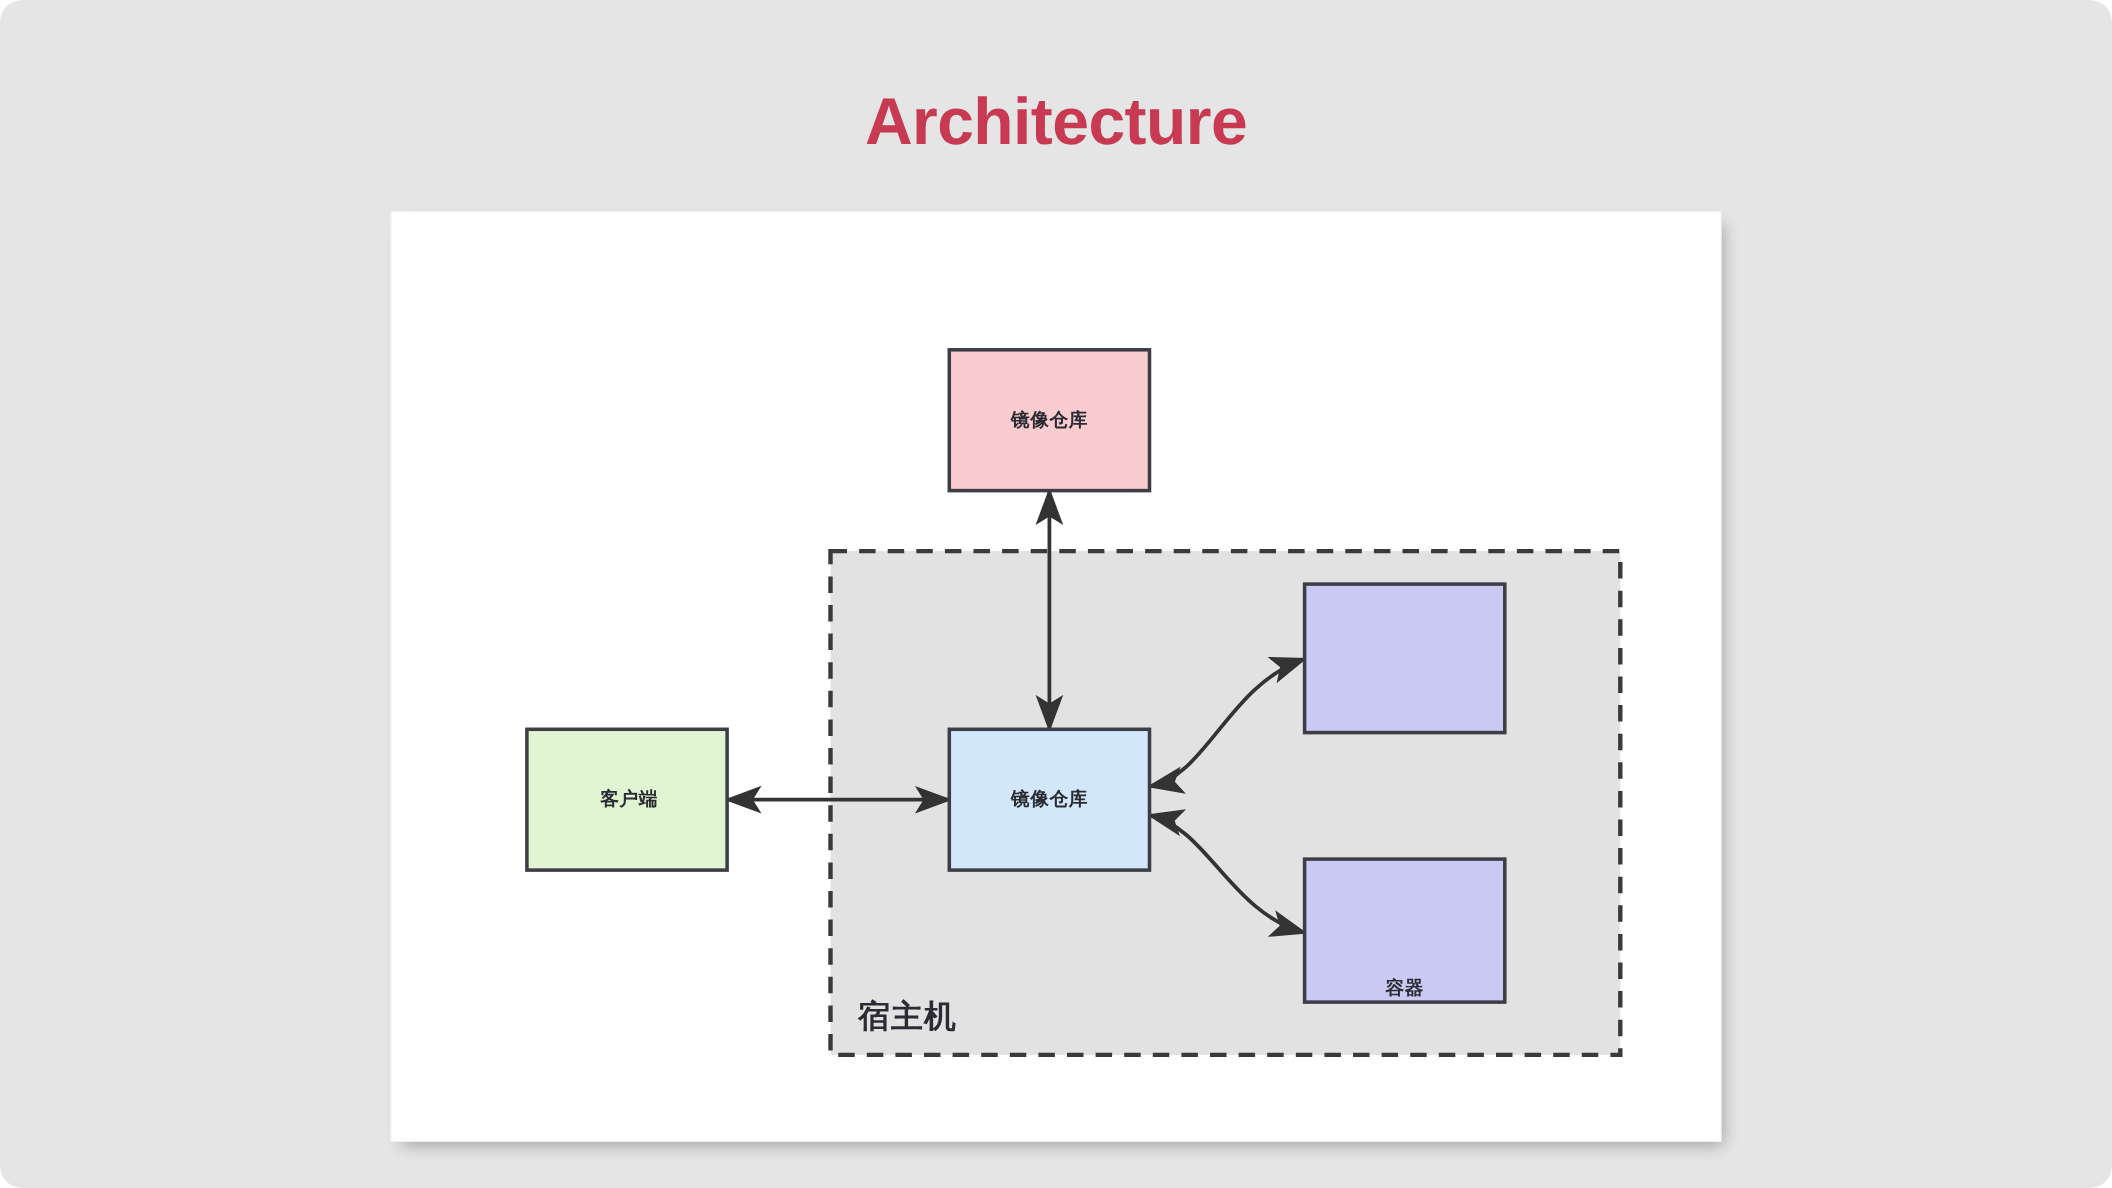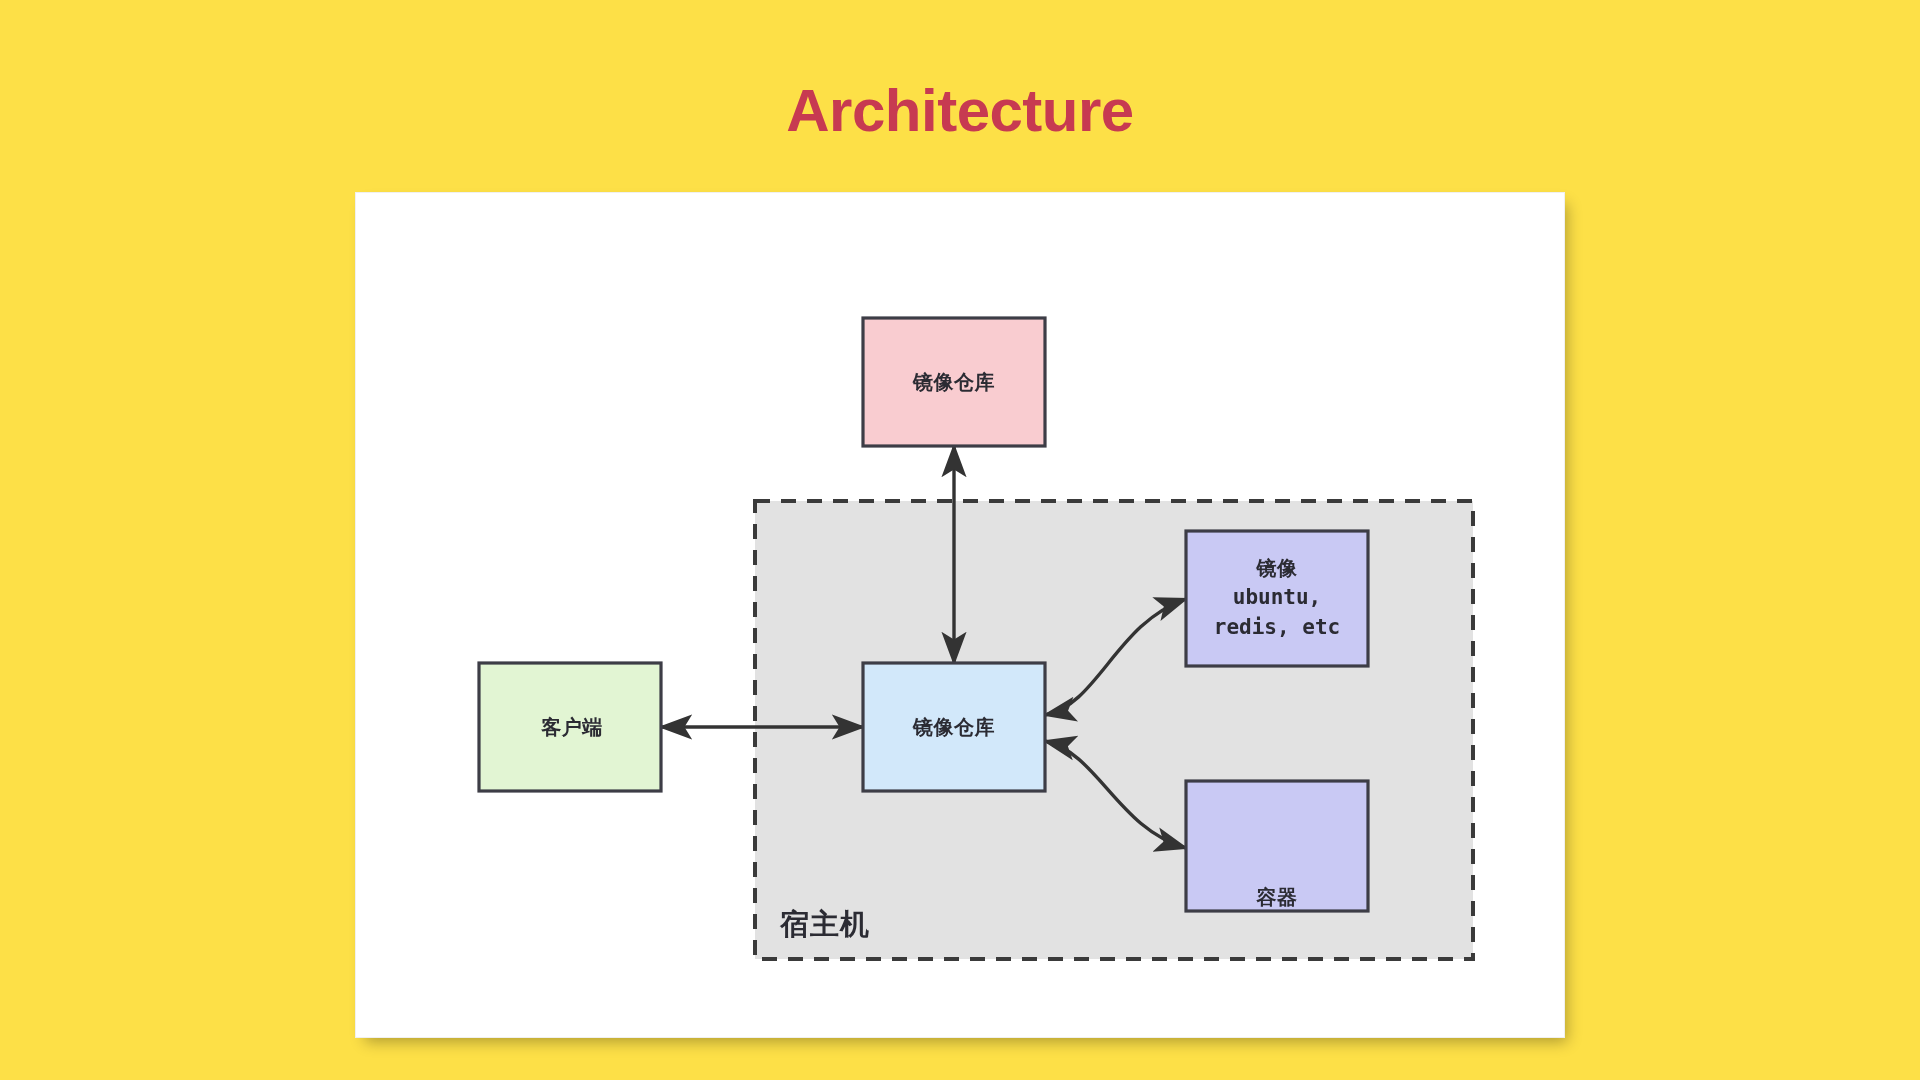--- a/index.html
+++ b/index.html
@@ -10,21 +10,22 @@
     height: 1080px;
     overflow: hidden;
     background: #ffffff;
     font-family: "Liberation Sans", "DejaVu Sans", sans-serif;
   }
 
   #stage {
     position: relative;
     width: 1920px;
     height: 1080px;
-    background: #fde047;
+    background: #e5e5e5;
+    border-radius: 20px;
   }
 
   
   #slide-title {
     position: absolute;
     left: 0;
     top: 78px;
     width: 1920px;
     text-align: center;
     font-size: 60px;
@@ -66,21 +67,21 @@
     align-items: center;
     justify-content: center;
     text-align: center;
     color: #2b2b33;
     font-weight: bold;
     pointer-events: none;
     box-sizing: border-box;
   }
   .node-label .line { display: block; }
 
-  .lbl-cn   { font-size: 20px; line-height: 1.42; letter-spacing: 0.5px; }
+  .lbl-cn   { font-size: 17px; line-height: 1.42; letter-spacing: 0.5px; }
   .lbl-mono { font-size: 21px; line-height: 1.42; font-family: "DejaVu Sans Mono", "Liberation Mono", monospace; }
 
   #host-caption {
     position: absolute;
     font-size: 29px;
     font-weight: bold;
     color: #2b2b33;
     letter-spacing: 1px;
     white-space: nowrap;
   }
@@ -130,25 +131,20 @@
     </div>
 
     <div class="node-label lbl-cn" style="left:123px; top:470px; width:186px; height:128px;">
       <span class="line">客户端</span>
     </div>
 
     <div class="node-label lbl-cn" style="left:507px; top:470px; width:182px; height:128px;">
       <span class="line">镜像仓库</span>
     </div>
 
-    <div class="node-label" style="left:830px; top:338px; width:182px; height:135px;">
-      <span class="line lbl-cn">镜像</span>
-      <span class="line lbl-mono">ubuntu,</span>
-      <span class="line lbl-mono">redis, etc</span>
-    </div>
 
     <div class="node-label lbl-cn" style="left:830px; top:588px; width:182px; height:130px;justify-content:flex-end;">
       <span class="line">容器</span>
     </div>
 
     <div id="host-caption" style="left:424px; top:712px;text-align:center;">宿主机</div>
 
   </div>
 </div>
 

